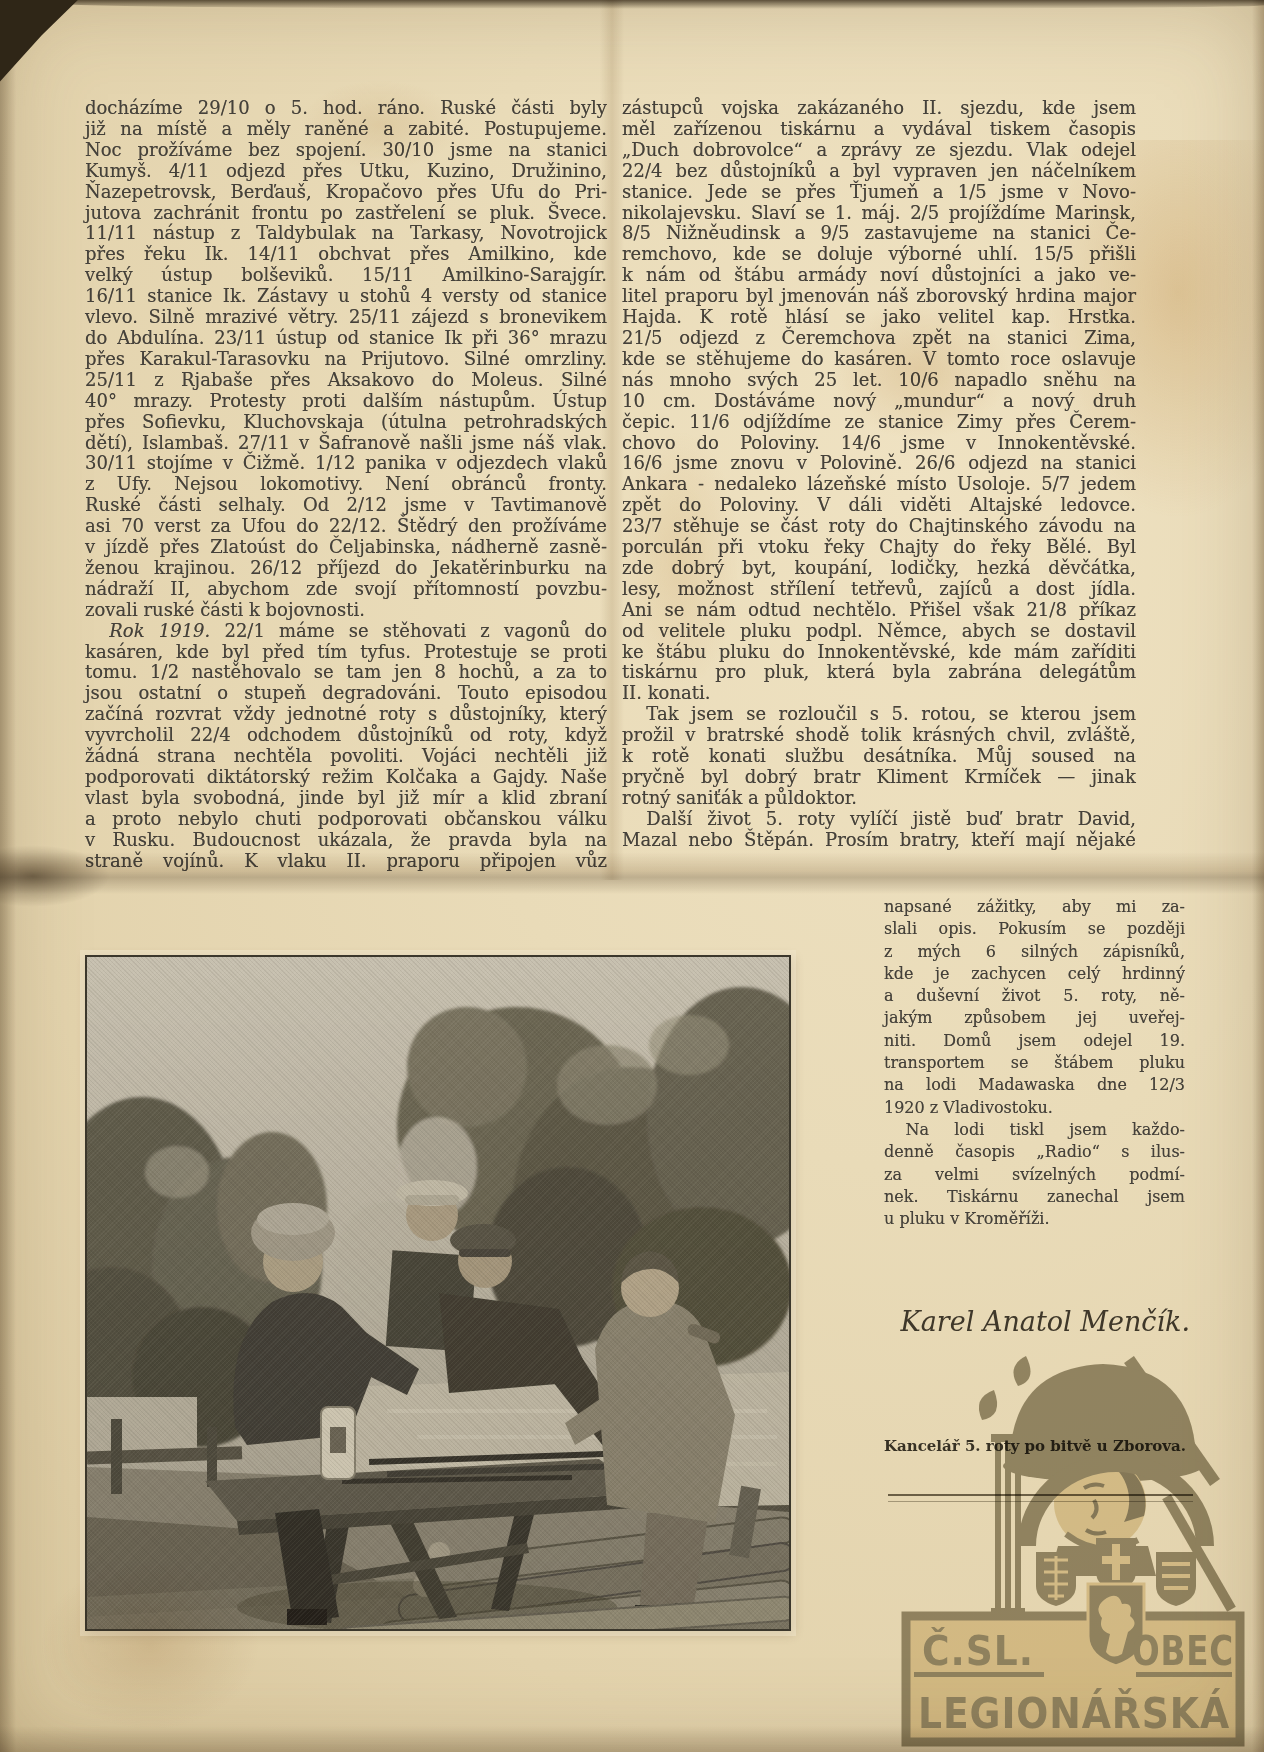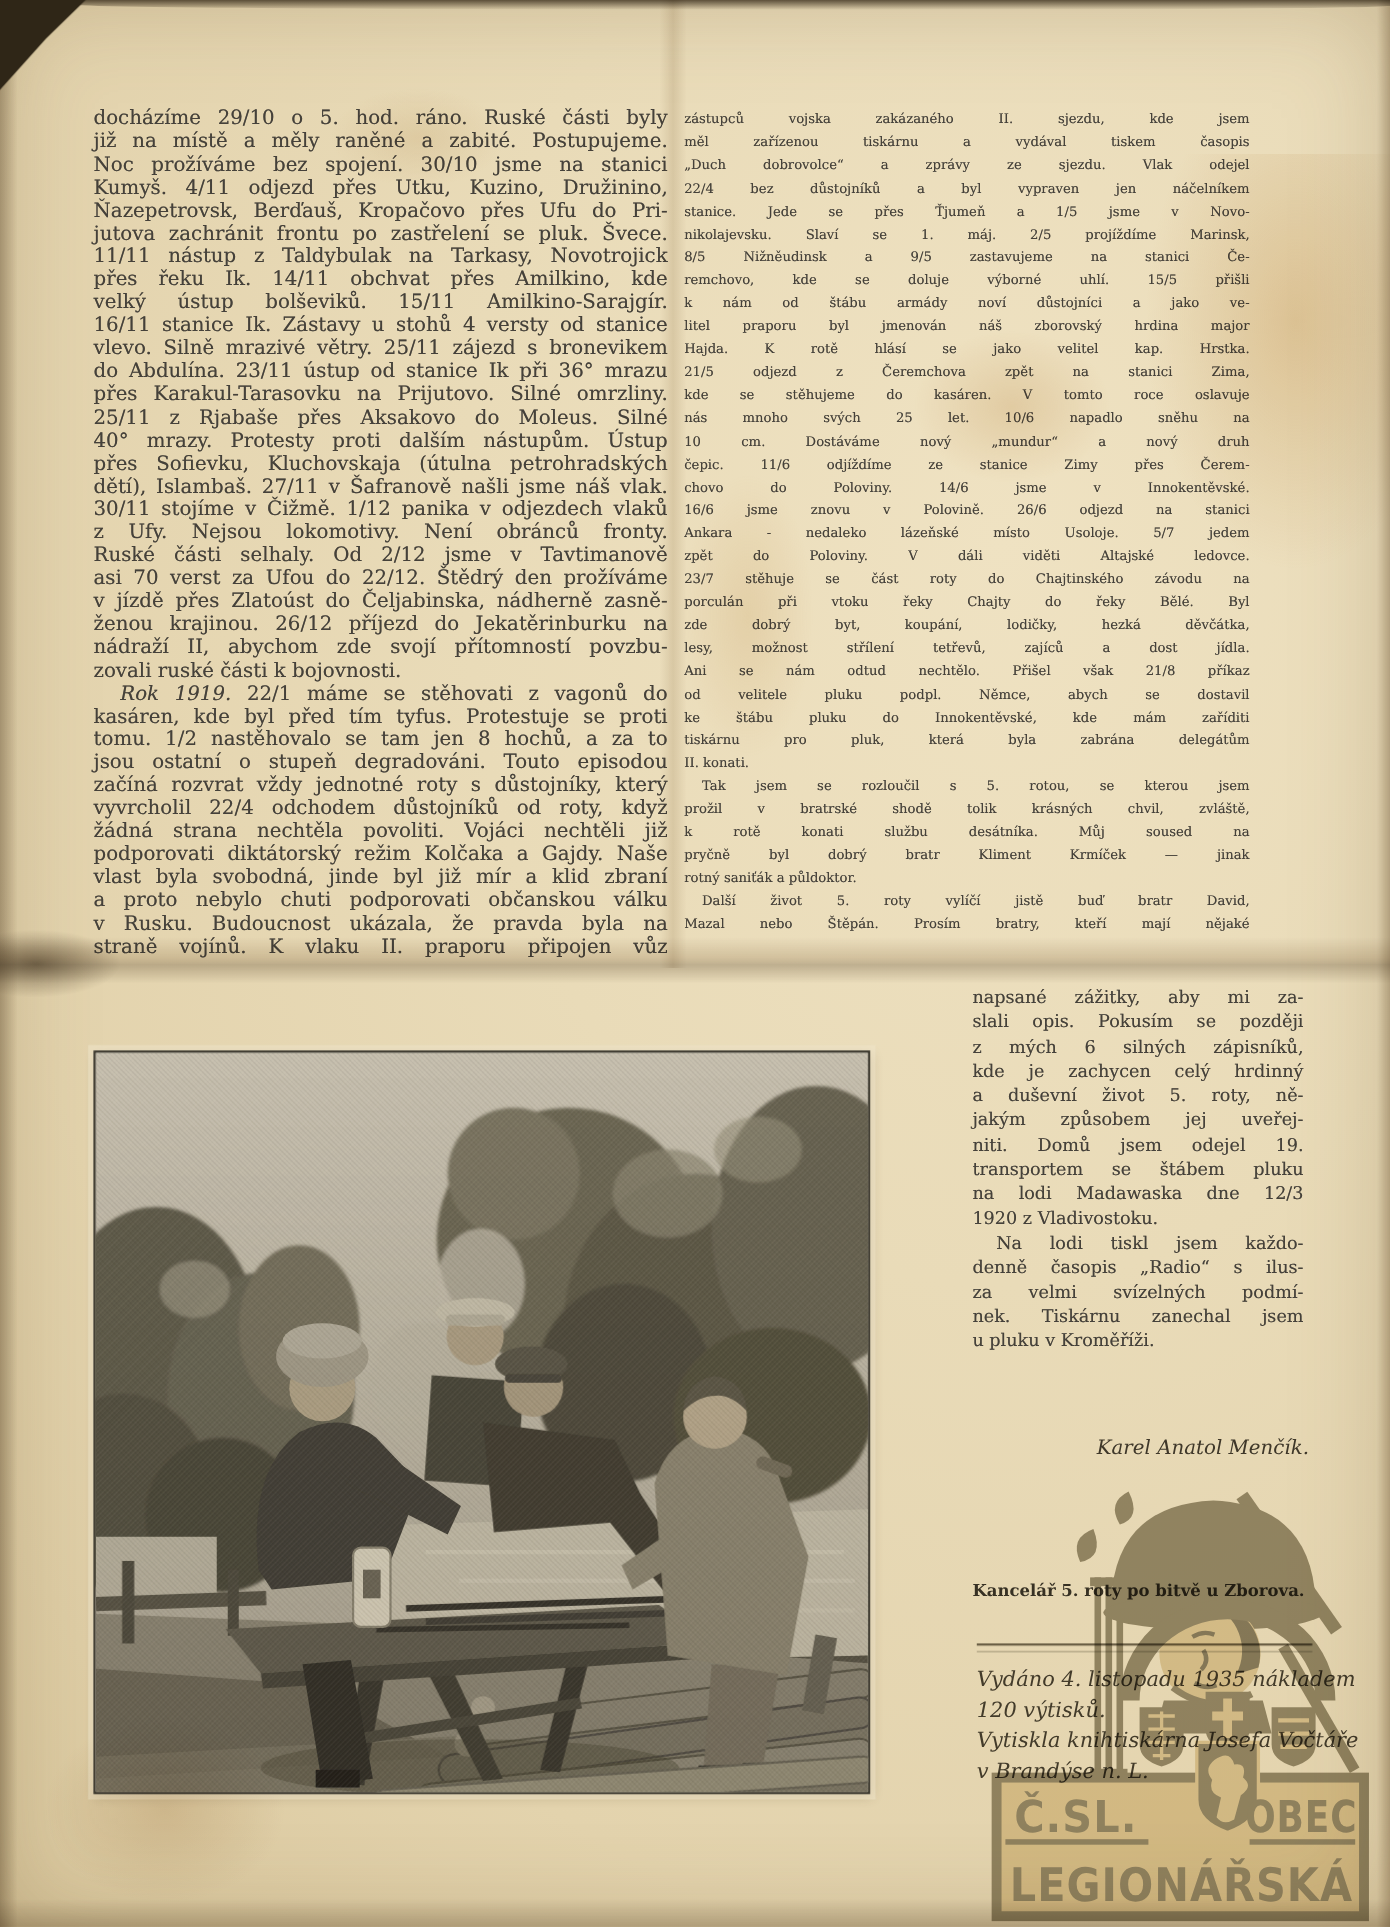--- a/index.html
+++ b/index.html
@@ -9,34 +9,34 @@
     font-family:"DejaVu Serif", serif; color:#45413a;}
   .page::after{content:"";position:absolute;inset:0;pointer-events:none;
     box-shadow:inset 0 0 90px rgba(110,85,45,.28);}
   
   .col{position:absolute;z-index:2;}
   .col .line{text-align:justify;text-align-last:justify;white-space:normal;
     text-shadow:0 0 .5px rgba(69,65,58,.55);}
   .col .line.pl{text-align-last:left;}
   .para.ind .line:first-child{text-indent:1.35em;}
   .col-left{left:85px;top:98px;width:522px;font-size:18px;line-height:20.9px;}
-  .col-right{left:622px;top:98px;width:514px;font-size:12px;line-height:20.9px;}
+  .col-right{left:622px;top:98px;width:514px;font-size:18px;line-height:20.9px;}
   .col-narrow{left:884px;top:896px;width:301px;font-size:16px;line-height:22.3px;}
   
   .photo{position:absolute;left:85px;top:955px;width:702px;height:672px;z-index:2;
     border:2.5px solid #3b372c;background:#b5b0a3;box-shadow:0 0 0 5px rgba(238,228,200,.55), 2px 3px 10px rgba(80,60,30,.25);}
   .photo svg{position:absolute;inset:0;width:100%;height:100%;}
   .photo .ht{position:absolute;inset:0;pointer-events:none;
     background-image:repeating-linear-gradient(45deg,rgba(35,30,20,.07) 0 1px,transparent 1px 3px),
                      repeating-linear-gradient(-45deg,rgba(255,250,235,.06) 0 1px,transparent 1px 3px);}
   .photo .tint{position:absolute;inset:0;pointer-events:none;mix-blend-mode:multiply;
     background:linear-gradient(180deg,rgba(205,185,145,.14),rgba(165,145,105,.20));}
   
   .signature{position:absolute;left:895px;top:1306px;width:295px;z-index:2;
-    font-style:italic;font-size:18px;text-align:right;white-space:nowrap;color:#45413a;mix-blend-mode:multiply;}
+    font-style:italic;font-size:27px;text-align:right;white-space:nowrap;color:#45413a;mix-blend-mode:multiply;}
   .caption{position:absolute;left:884px;top:1437px;width:312px;z-index:3;
     font-size:15px;font-weight:bold;white-space:nowrap;color:#3d3a33;mix-blend-mode:multiply;}
   .rule{position:absolute;left:888px;top:1494px;width:305px;height:5px;z-index:3;mix-blend-mode:multiply;
     border-top:2px solid rgba(72,64,46,.75);border-bottom:1px solid rgba(72,64,46,.4);}
   .imprint{position:absolute;left:888px;top:1514px;width:330px;z-index:3;
     font-style:italic;font-size:19px;line-height:27.5px;color:#4a463c;mix-blend-mode:multiply;}
   .imprint .imp-line{white-space:nowrap;}
   
   .emblem{position:absolute;left:898px;top:1338px;width:350px;height:414px;z-index:1;
     mix-blend-mode:multiply;opacity:.92;}
@@ -295,26 +295,20 @@
       </g>
       <rect x="250" y="655" width="460" height="24" rx="12" fill="#98937f" stroke="#6b675a" stroke-width="2" transform="rotate(-4 480 667)"></rect>
     </svg>
     <div class="ht"></div>
     <div class="tint"></div>
   </div>
 
   <div class="signature">Karel Anatol Menčík.</div>
   <div class="caption">Kancelář 5. roty po bitvě u Zborova.</div>
   <div class="rule"></div>
-  <div class="imprint">
-      <div class="imp-line">Vydáno 4. listopadu 1935 nákladem</div>
-      <div class="imp-line">120 výtisků.</div>
-      <div class="imp-line">Vytiskla knihtiskárna Josefa Vočtáře</div>
-      <div class="imp-line">v Brandýse n. L.</div>
-    </div>
 
   <div class="emblem">
     <svg viewBox="0 0 350 414">
       <g fill="#98927e">
         <rect x="268" y="8" width="12" height="150" transform="rotate(-35 274 83)"></rect>
         <rect x="296" y="150" width="10" height="130" transform="rotate(-30 301 215)"></rect>
         <path d="M128,18 q-20,10 -8,30 q20,-6 8,-30 Z"></path>
         <path d="M96,52 q-22,8 -12,30 q22,-4 12,-30 Z"></path>
         <path d="M152,40 l-6,44 4,0 6,-44 Z"></path>
         <rect x="97" y="96" width="6" height="182"></rect>

